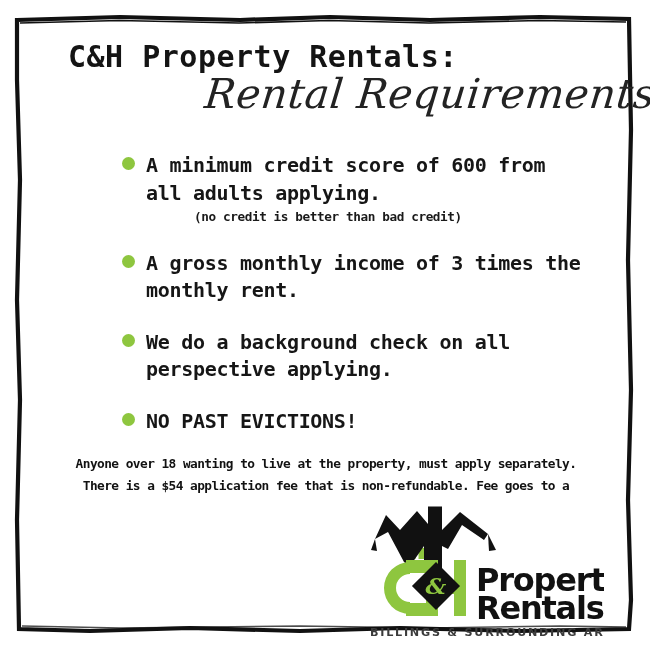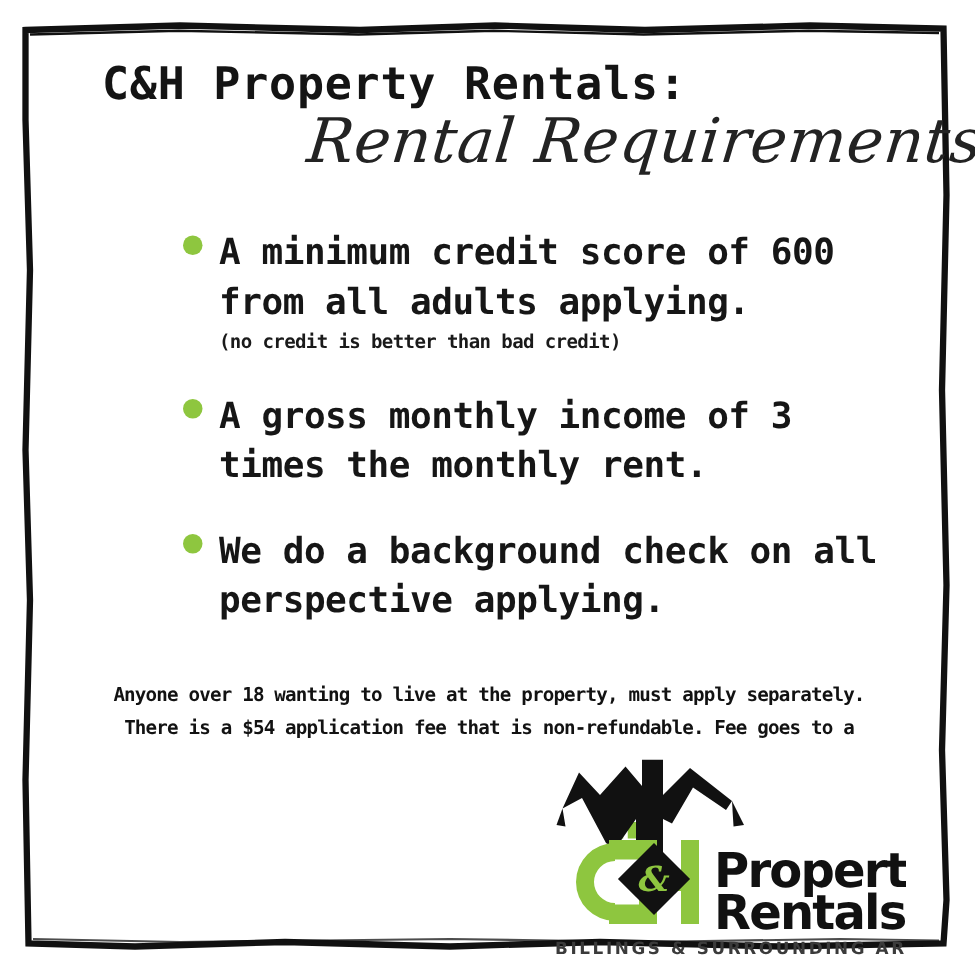--- a/index.html
+++ b/index.html
@@ -84,35 +84,36 @@
     left: 2px;
     top: 5px;
     width: 13px;
     height: 13px;
     border-radius: 50%;
     background: #8ec63f;
   }
   .bullet-text {
     display: block;
     font-family: "DejaVu Sans Mono", monospace;
-    font-size: 24px;
+    font-size: 20px;
     font-weight: bold;
     color: #161616;
     line-height: 1.38;
     letter-spacing: -0.3px;
   }
   .bullet-sub {
     display: block;
     font-family: "DejaVu Sans Mono", monospace;
     font-size: 12.7px;
     font-weight: bold;
     color: #1a1a1a;
     line-height: 1.3;
     margin-top: 2px;
     letter-spacing: -0.4px;
+    margin-left: 48px;
   }
 
   
   .footnote {
     position: absolute;
     left: 32px;
     top: 432px;
     width: 588px;
     text-align: center;
     font-family: "DejaVu Sans Mono", monospace;
@@ -161,20 +162,24 @@
       <span class="bullet-sub">(no credit is better than bad credit)</span>
     </li>
     <li class="bullet-row">
       <span class="bullet-dot"></span>
       <span class="bullet-text">A gross monthly income of 3 times the monthly rent.</span>
     </li>
     <li class="bullet-row">
       <span class="bullet-dot"></span>
       <span class="bullet-text">We do a background check on all perspective applying.</span>
     </li>
+    <li class="bullet-row">
+      <span class="bullet-dot"></span>
+      <span class="bullet-text">NO PAST EVICTIONS!</span>
+    </li>
   </ul>
 
   <div class="footnote">
     <span>Anyone over 18 wanting to live at the property, must apply separately.</span>
     <span>There is a $54 application fee that is non-refundable. Fee goes to a</span>
   </div>
 
   <div class="logo">
     <svg viewBox="0 0 242 136" width="242" height="136" aria-hidden="true">
 

